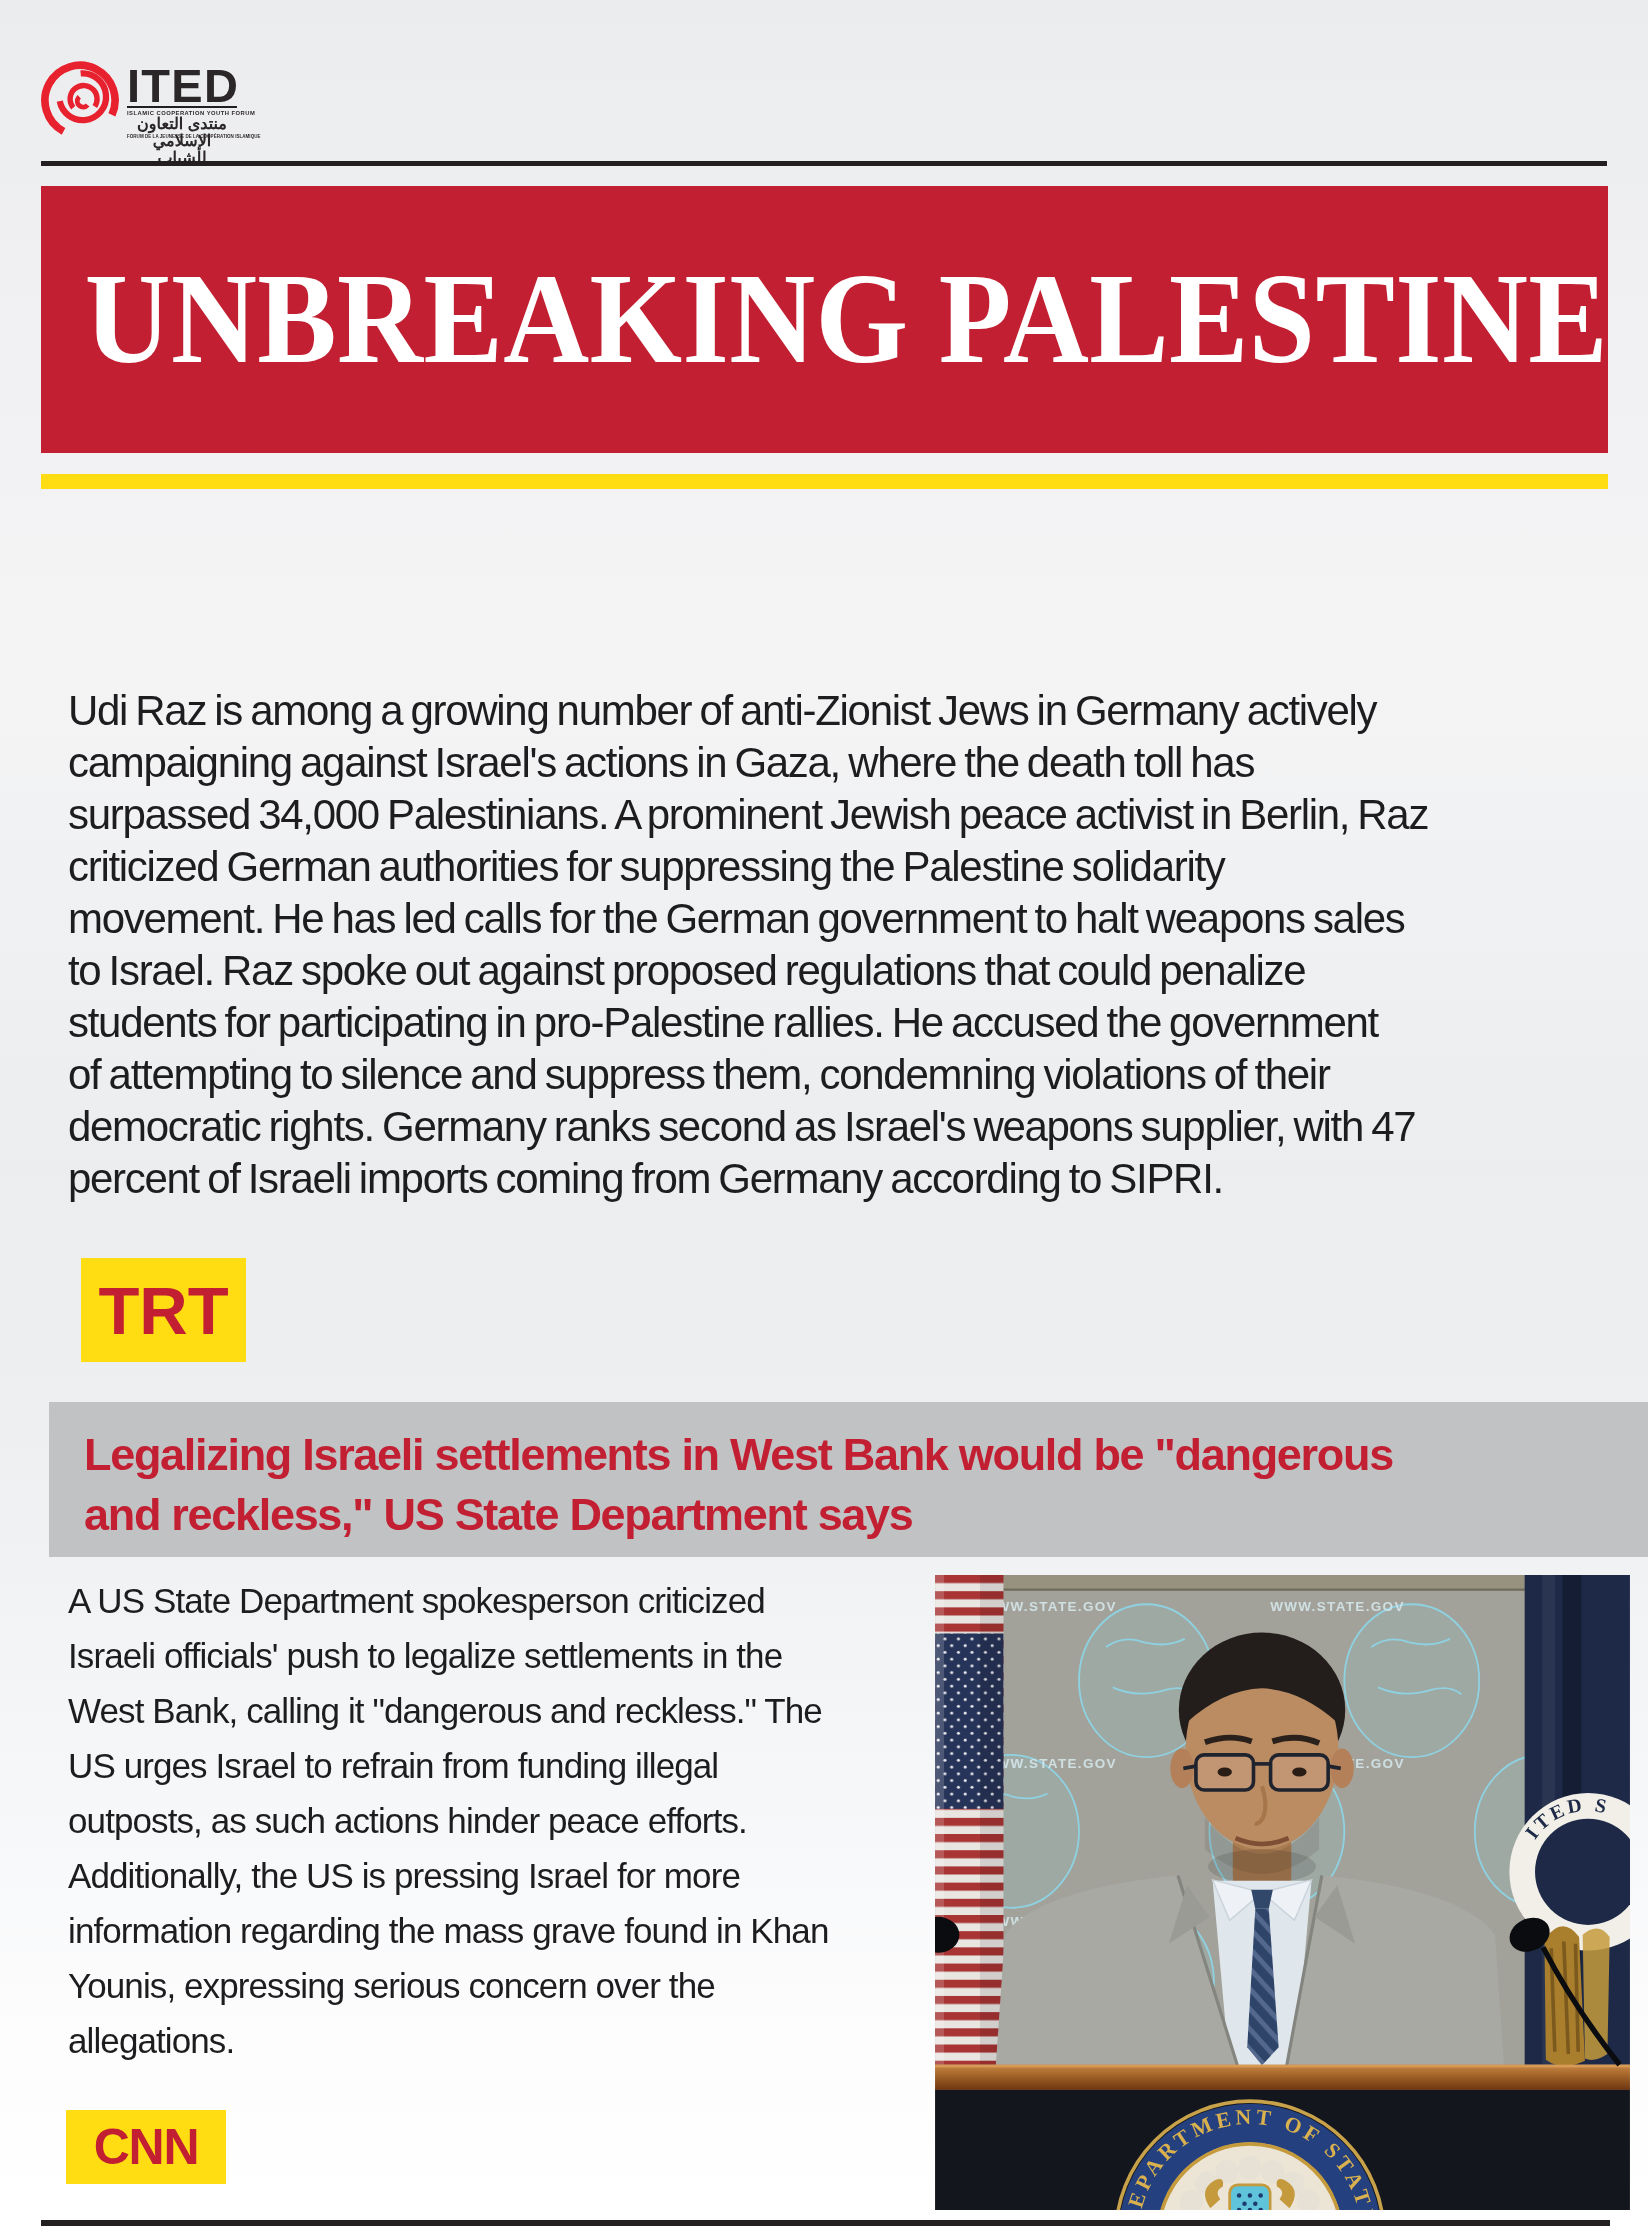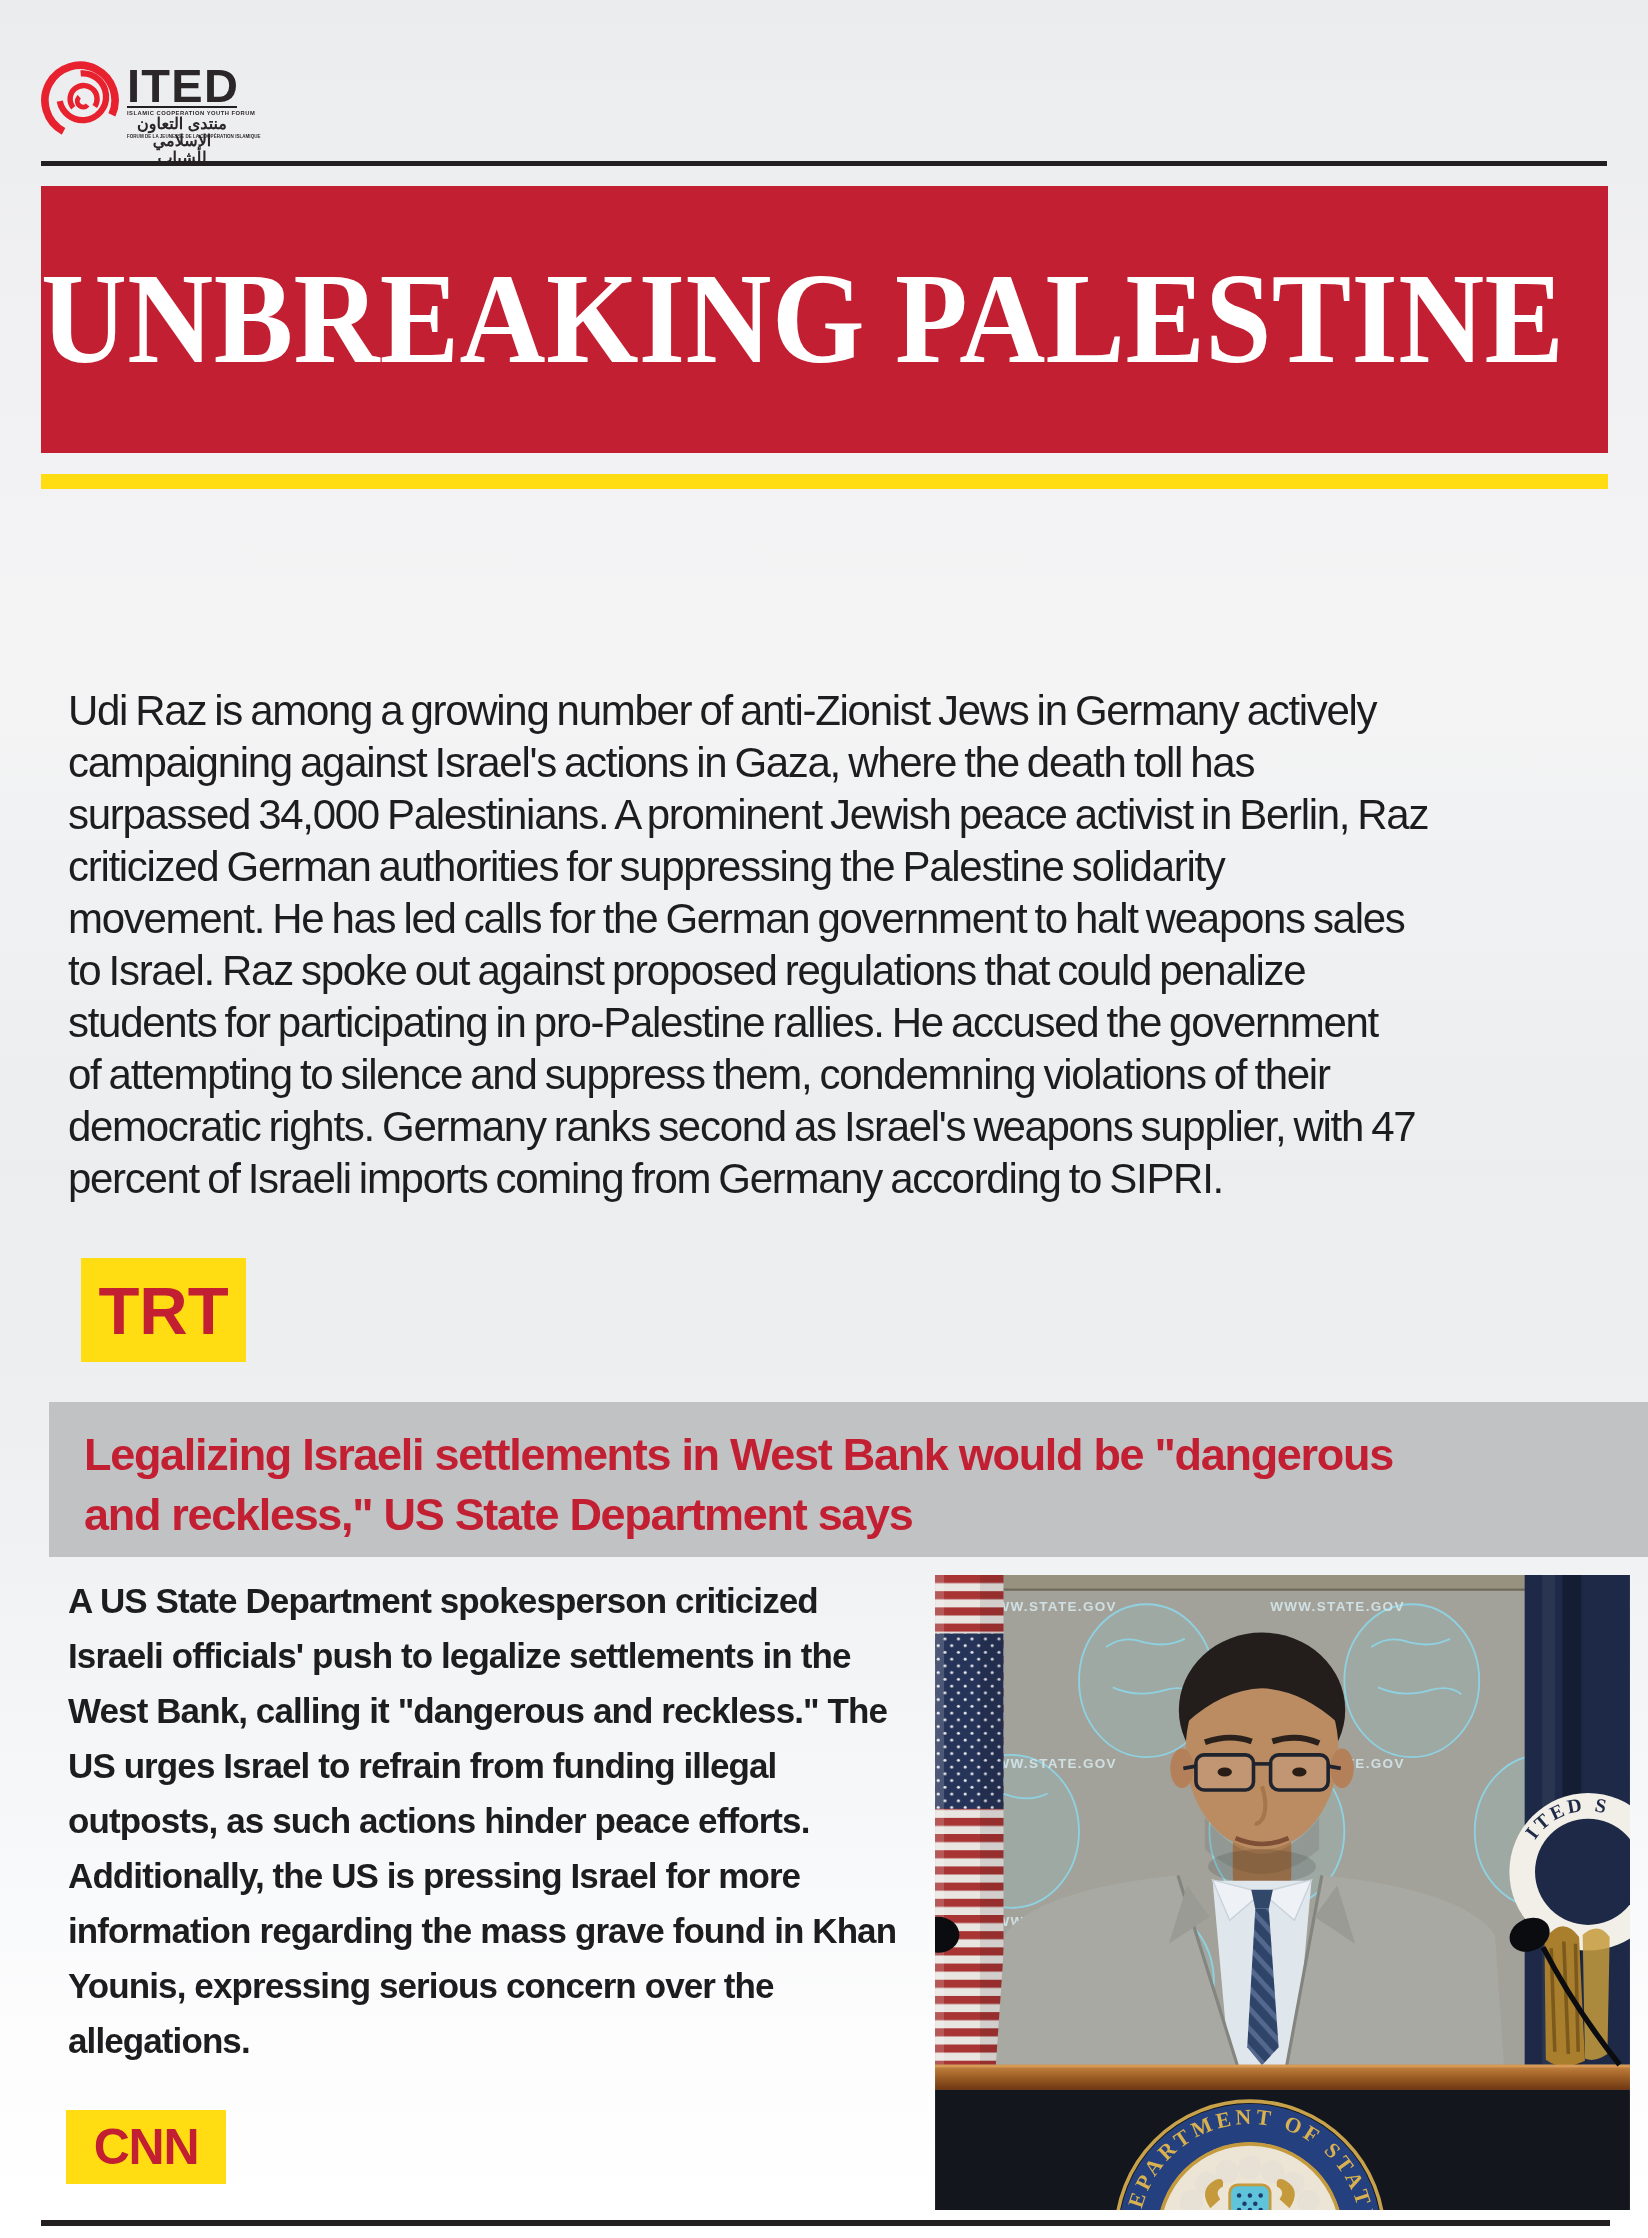--- a/index.html
+++ b/index.html
@@ -4,21 +4,21 @@
 <style>
   html,body{margin:0;padding:0;background:#888;}
   .poster{
     position:relative;width:1648px;height:2239px;overflow:hidden;
     background:linear-gradient(180deg,#ebecee 0%,#f1f1f3 16%,#f4f4f5 30%,#ebedee 52%,#edeff0 64%,#f6f7f8 80%,#fdfdfe 92%,#ffffff 100%);
     font-family:"Liberation Sans", sans-serif;
   }
   .abs{position:absolute;}
   .pre{white-space:pre-line;}
   .rule{background:#231f20;}
-  .banner{background:#c22032;display:flex;align-items:center;justify-content:flex-start;}
+  .banner{background:#c22032;display:flex;align-items:center;justify-content:flex-end;}
   .banner-title{
     font-family:"Liberation Serif", serif;font-weight:bold;color:#ffffff;
     font-size:119px;letter-spacing:0.4px;transform:scaleY(1.08);white-space:nowrap;
   }
   .yellow{background:#ffdd12;}
   .headline1{
     font-weight:bold;color:#151515;font-size:66px;line-height:81px;
     letter-spacing:-3.6px;
   }
   .body1{
@@ -26,21 +26,21 @@
   }
   .badge{
     background:#ffdd12;display:flex;align-items:center;justify-content:center;
     color:#c22032;font-weight:bold;
   }
   .grayband{background:#c1c2c4;padding-left:44px;}
   .headline2{
     font-weight:bold;color:#c22032;font-size:45px;line-height:60px;letter-spacing:-1.3px;
   }
   .body2{
-    color:#1d1d1f;font-size:35px;line-height:55px;letter-spacing:-0.9px;font-weight:bold;
+    color:#1d1d1f;font-size:35px;line-height:55px;letter-spacing:-0.9px;
   }
   .brandname{font-weight:bold;color:#2b2728;font-size:47px;letter-spacing:1.3px;line-height:1;}
   .tag-en{font-weight:bold;color:#2b2728;font-size:5.8px;letter-spacing:0.5px;white-space:nowrap;}
   .tag-ar{color:#2b2728;font-size:16px;line-height:17px;text-align:center;font-weight:bold;}
   .tag-fr{font-weight:bold;color:#2b2728;font-size:4.5px;letter-spacing:0.04px;white-space:nowrap;}
   .photo{overflow:hidden;background:#a2a29a;}
 </style>
 </head>
 <body>
 

